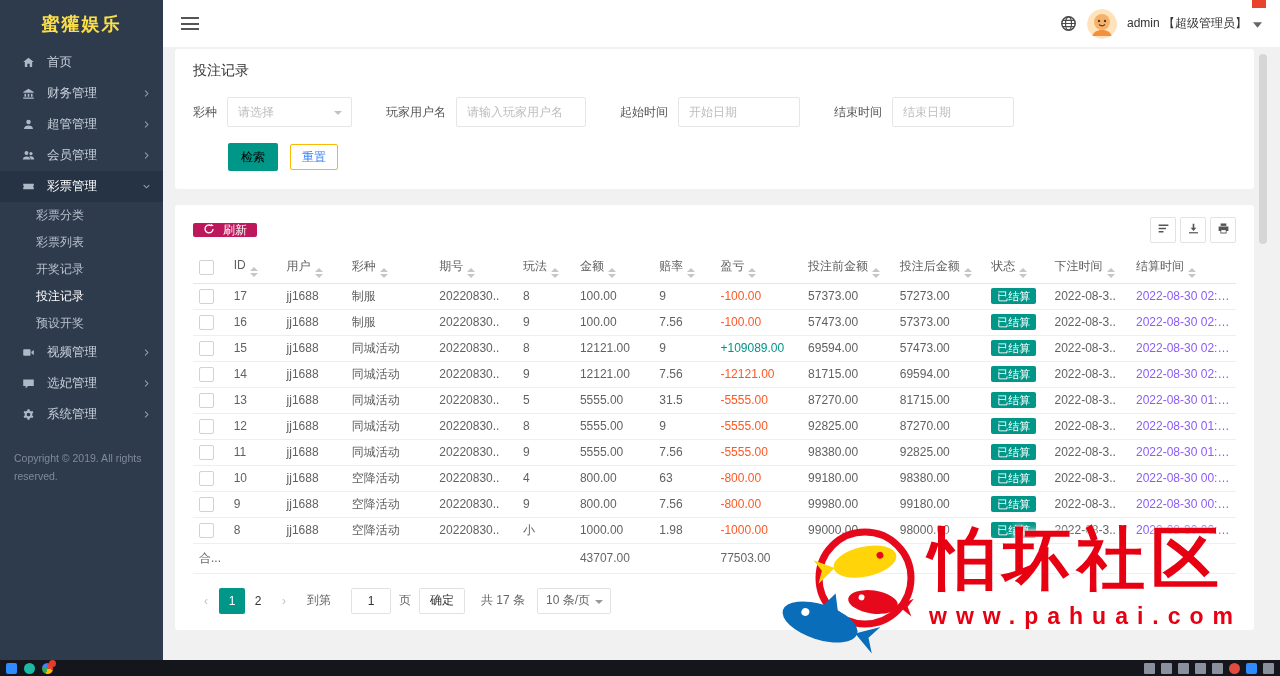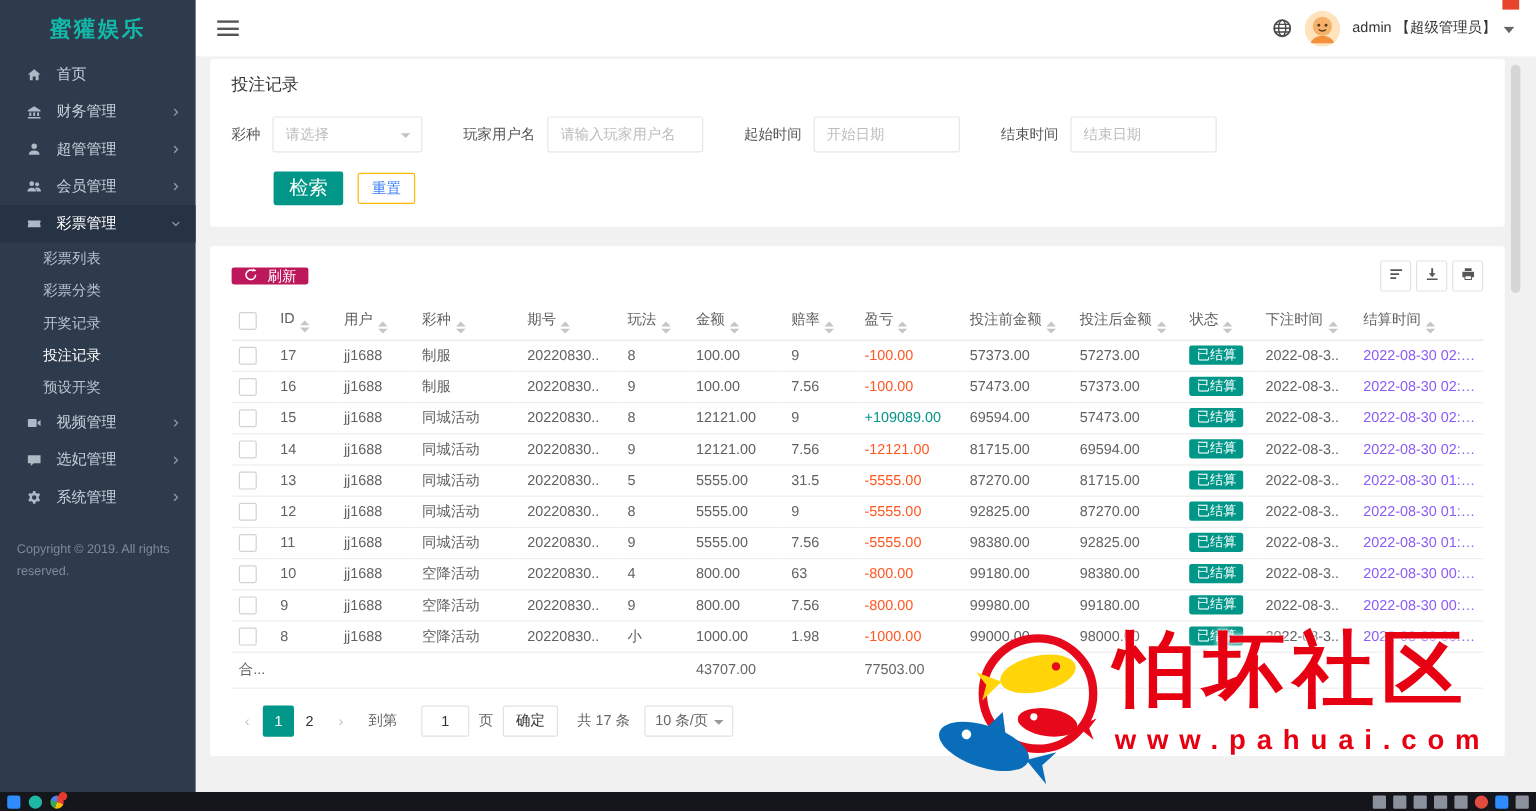--- a/index.html
+++ b/index.html
@@ -1,21 +1,21 @@
 <!DOCTYPE html>
 <html><head>
 <meta charset="utf-8">
 <style>
   *{box-sizing:border-box;margin:0;padding:0}
   html,body{width:1280px;height:676px;overflow:hidden}
   body{position:relative;background:#f1f1f1;font-family:"Liberation Sans","DejaVu Sans",sans-serif;font-size:12px;color:#333}
 
   
   .sidebar{position:absolute;left:0;top:0;width:163px;height:660px;background:#2e3b4d;z-index:5;display:flex;flex-direction:column}
-  .brand{height:47px;display:flex;align-items:center;justify-content:center;color:#14b8a6;font-size:18px;font-weight:bold;letter-spacing:2px;flex:none}
+  .brand{height:47px;display:flex;align-items:center;justify-content:center;color:#fde047;font-size:18px;font-weight:bold;letter-spacing:2px;flex:none}
   .menu{flex:none}
   .menu-item{height:31px;display:flex;align-items:center;padding:0 12px 0 22px;cursor:pointer;color:#c8d0da;font-size:12.5px}
   .menu-item .icon{width:17px;margin-right:8px;display:inline-flex;color:#aeb9c6}
   .menu-item.active{background:#263344;color:#fff}
   .menu-item .chev{margin-left:auto;display:inline-flex;color:#93a1b1}
   .submenu-item{height:27px;display:flex;align-items:center;padding-left:36px;font-size:12px;color:#b9c2cd;cursor:pointer}
   .submenu-item.active{color:#fff}
   .copyright{padding:20px 14px;font-size:10.5px;color:#7f8b99;line-height:1.7}
 
   
@@ -35,21 +35,21 @@
   .page-title{font-size:14px;color:#333;margin-bottom:17px}
   .filter-form{display:flex;align-items:center}
   .f-group{display:flex;align-items:center;margin-right:34px}
   .f-label{color:#565656;margin-right:10px;white-space:nowrap}
   .f-select{width:125px;height:30px;border:1px solid #e6e6e6;border-radius:2px;display:flex;align-items:center;padding:0 22px 0 10px;color:#bdbdbd;position:relative;cursor:pointer;background:#fff}
   .f-select::after{content:"";position:absolute;right:9px;top:13px;border:4px solid transparent;border-top-color:#c2c2c2}
   .f-input{height:30px;border:1px solid #e6e6e6;border-radius:2px;padding:0 10px;font-size:12px;color:#666;width:122px;outline:none;background:#fff}
   .f-input.wide{width:130px}
   .f-input::placeholder{color:#bdbdbd}
   .btn-row{margin-top:16px;padding-left:35px;display:flex;gap:12px;align-items:center}
-  .btn-search{background:#009688;color:#ffffff;border:none;height:28px;padding:0 13px;border-radius:2px;font-size:16px;cursor:pointer}
+  .btn-search{background:#009688;color:#000000;border:none;height:28px;padding:0 13px;border-radius:2px;font-size:12px;cursor:pointer}
   .btn-reset{background:#fff;color:#3b82f6;border:1px solid #ffb800;height:26px;padding:0 11px;border-radius:2px;font-size:12px;cursor:pointer}
 
   
   .table-card{padding:12px 18px 16px}
   .table-toolbar{display:flex;align-items:center;margin-bottom:10px}
   .btn-refresh{background:#be185d;color:#fff;height:14px;padding:0 10px;display:inline-flex;align-items:center;gap:8px;border:none;border-radius:2px;font-size:12px;cursor:pointer}
   .tool-group{margin-left:auto;display:flex;gap:4px}
   .tool-btn{width:26px;height:26px;border:1px solid #e2e2e2;background:#fff;border-radius:2px;display:inline-flex;align-items:center;justify-content:center;color:#555;cursor:pointer}
   table{width:100%;border-collapse:collapse;table-layout:fixed;font-size:12px;color:#616161}
   th{font-weight:normal;text-align:left;height:30px;padding:0 6px;border-bottom:1px solid #e6e6e6;color:#5f5f5f;white-space:nowrap;overflow:hidden}
@@ -166,22 +166,22 @@
               <path d="M1.5 4.5h13v2.2a1.6 1.6 0 0 0 0 2.6v2.2h-13V9.3a1.6 1.6 0 0 0 0-2.6z" fill="currentColor"></path>
             </svg>
           </span>
           <span>彩票管理</span>
           <span class="chev">
             <svg viewBox="0 0 16 16" width="9" height="9">
               <path d="M3 5.5l5 5 5-5" fill="none" stroke="currentColor" stroke-width="1.8"></path>
             </svg>
           </span>
         </div>
+        <div class="submenu-item">彩票分类</div>
         <div class="submenu-item">彩票列表</div>
-        <div class="submenu-item">彩票分类</div>
         <div class="submenu-item">开奖记录</div>
         <div class="submenu-item active">投注记录</div>
         <div class="submenu-item">预设开奖</div>
         <div class="menu-item">
           <span class="icon">
             <svg viewBox="0 0 16 16" width="13" height="13">
               <rect x="1.5" y="4" width="9" height="8" rx="1" fill="currentColor"></rect>
               <path d="M11.5 7l3-2.2v6.4L11.5 9z" fill="currentColor"></path>
             </svg>
           </span>

